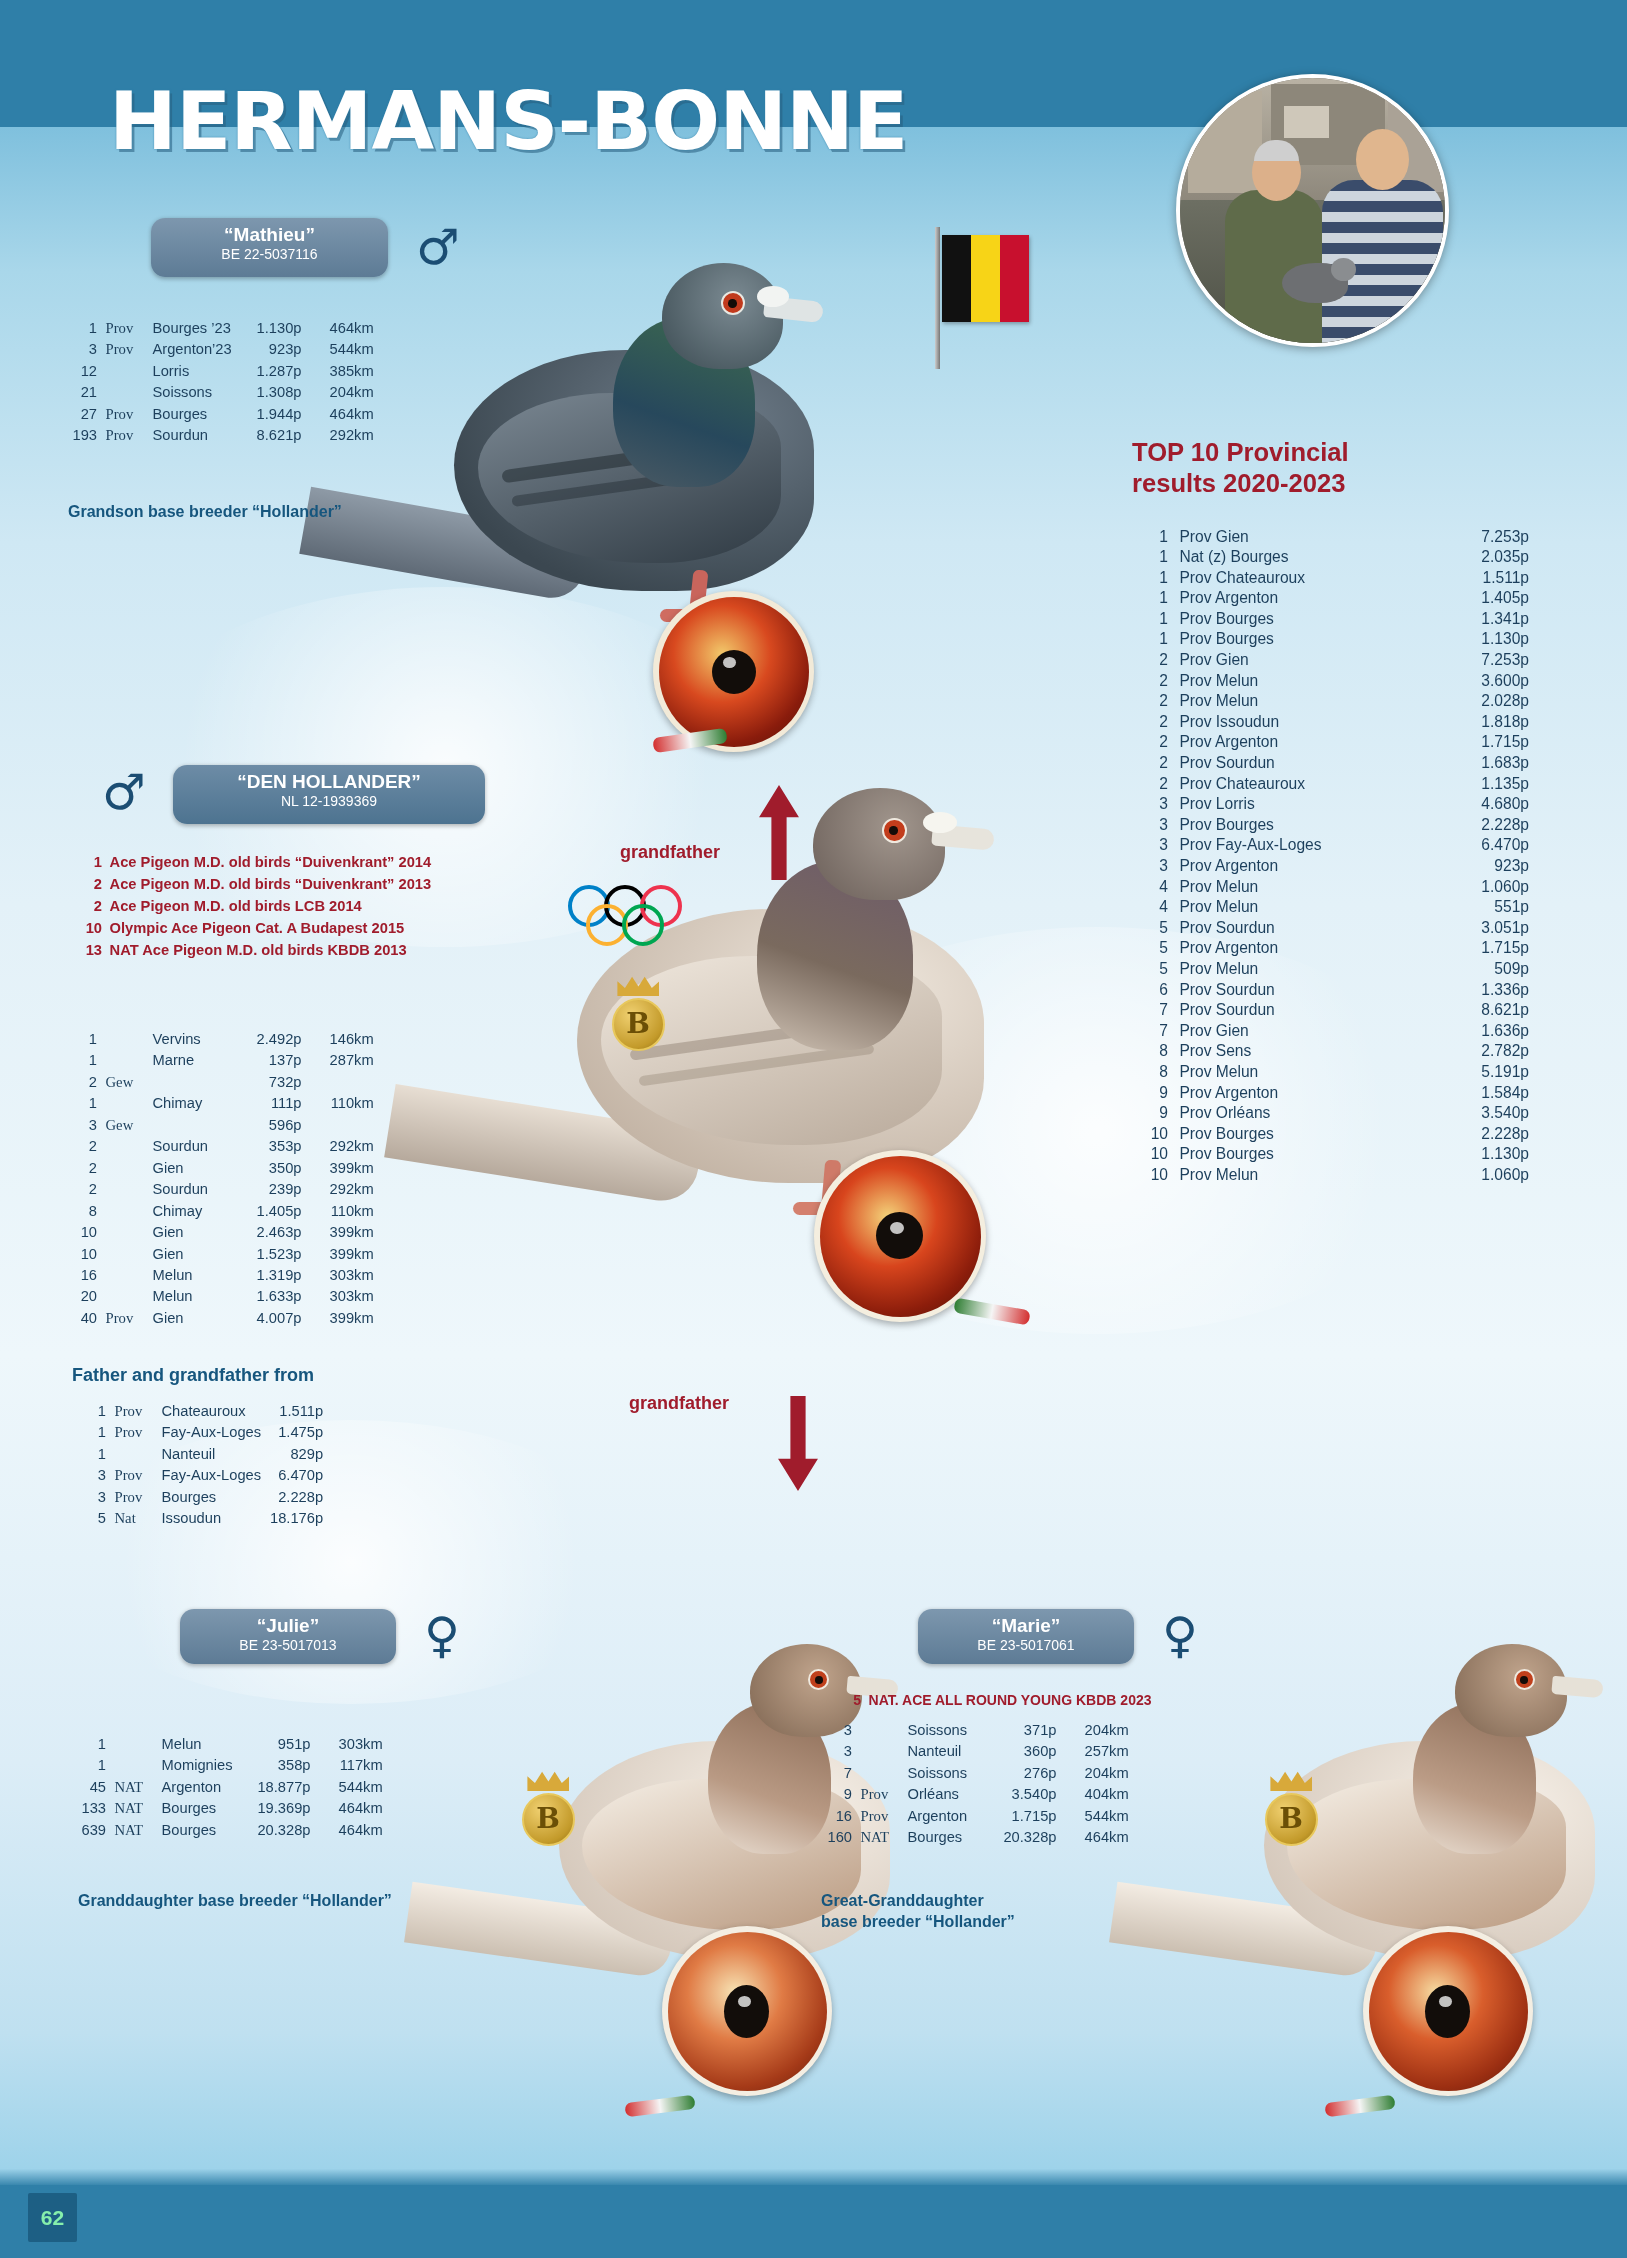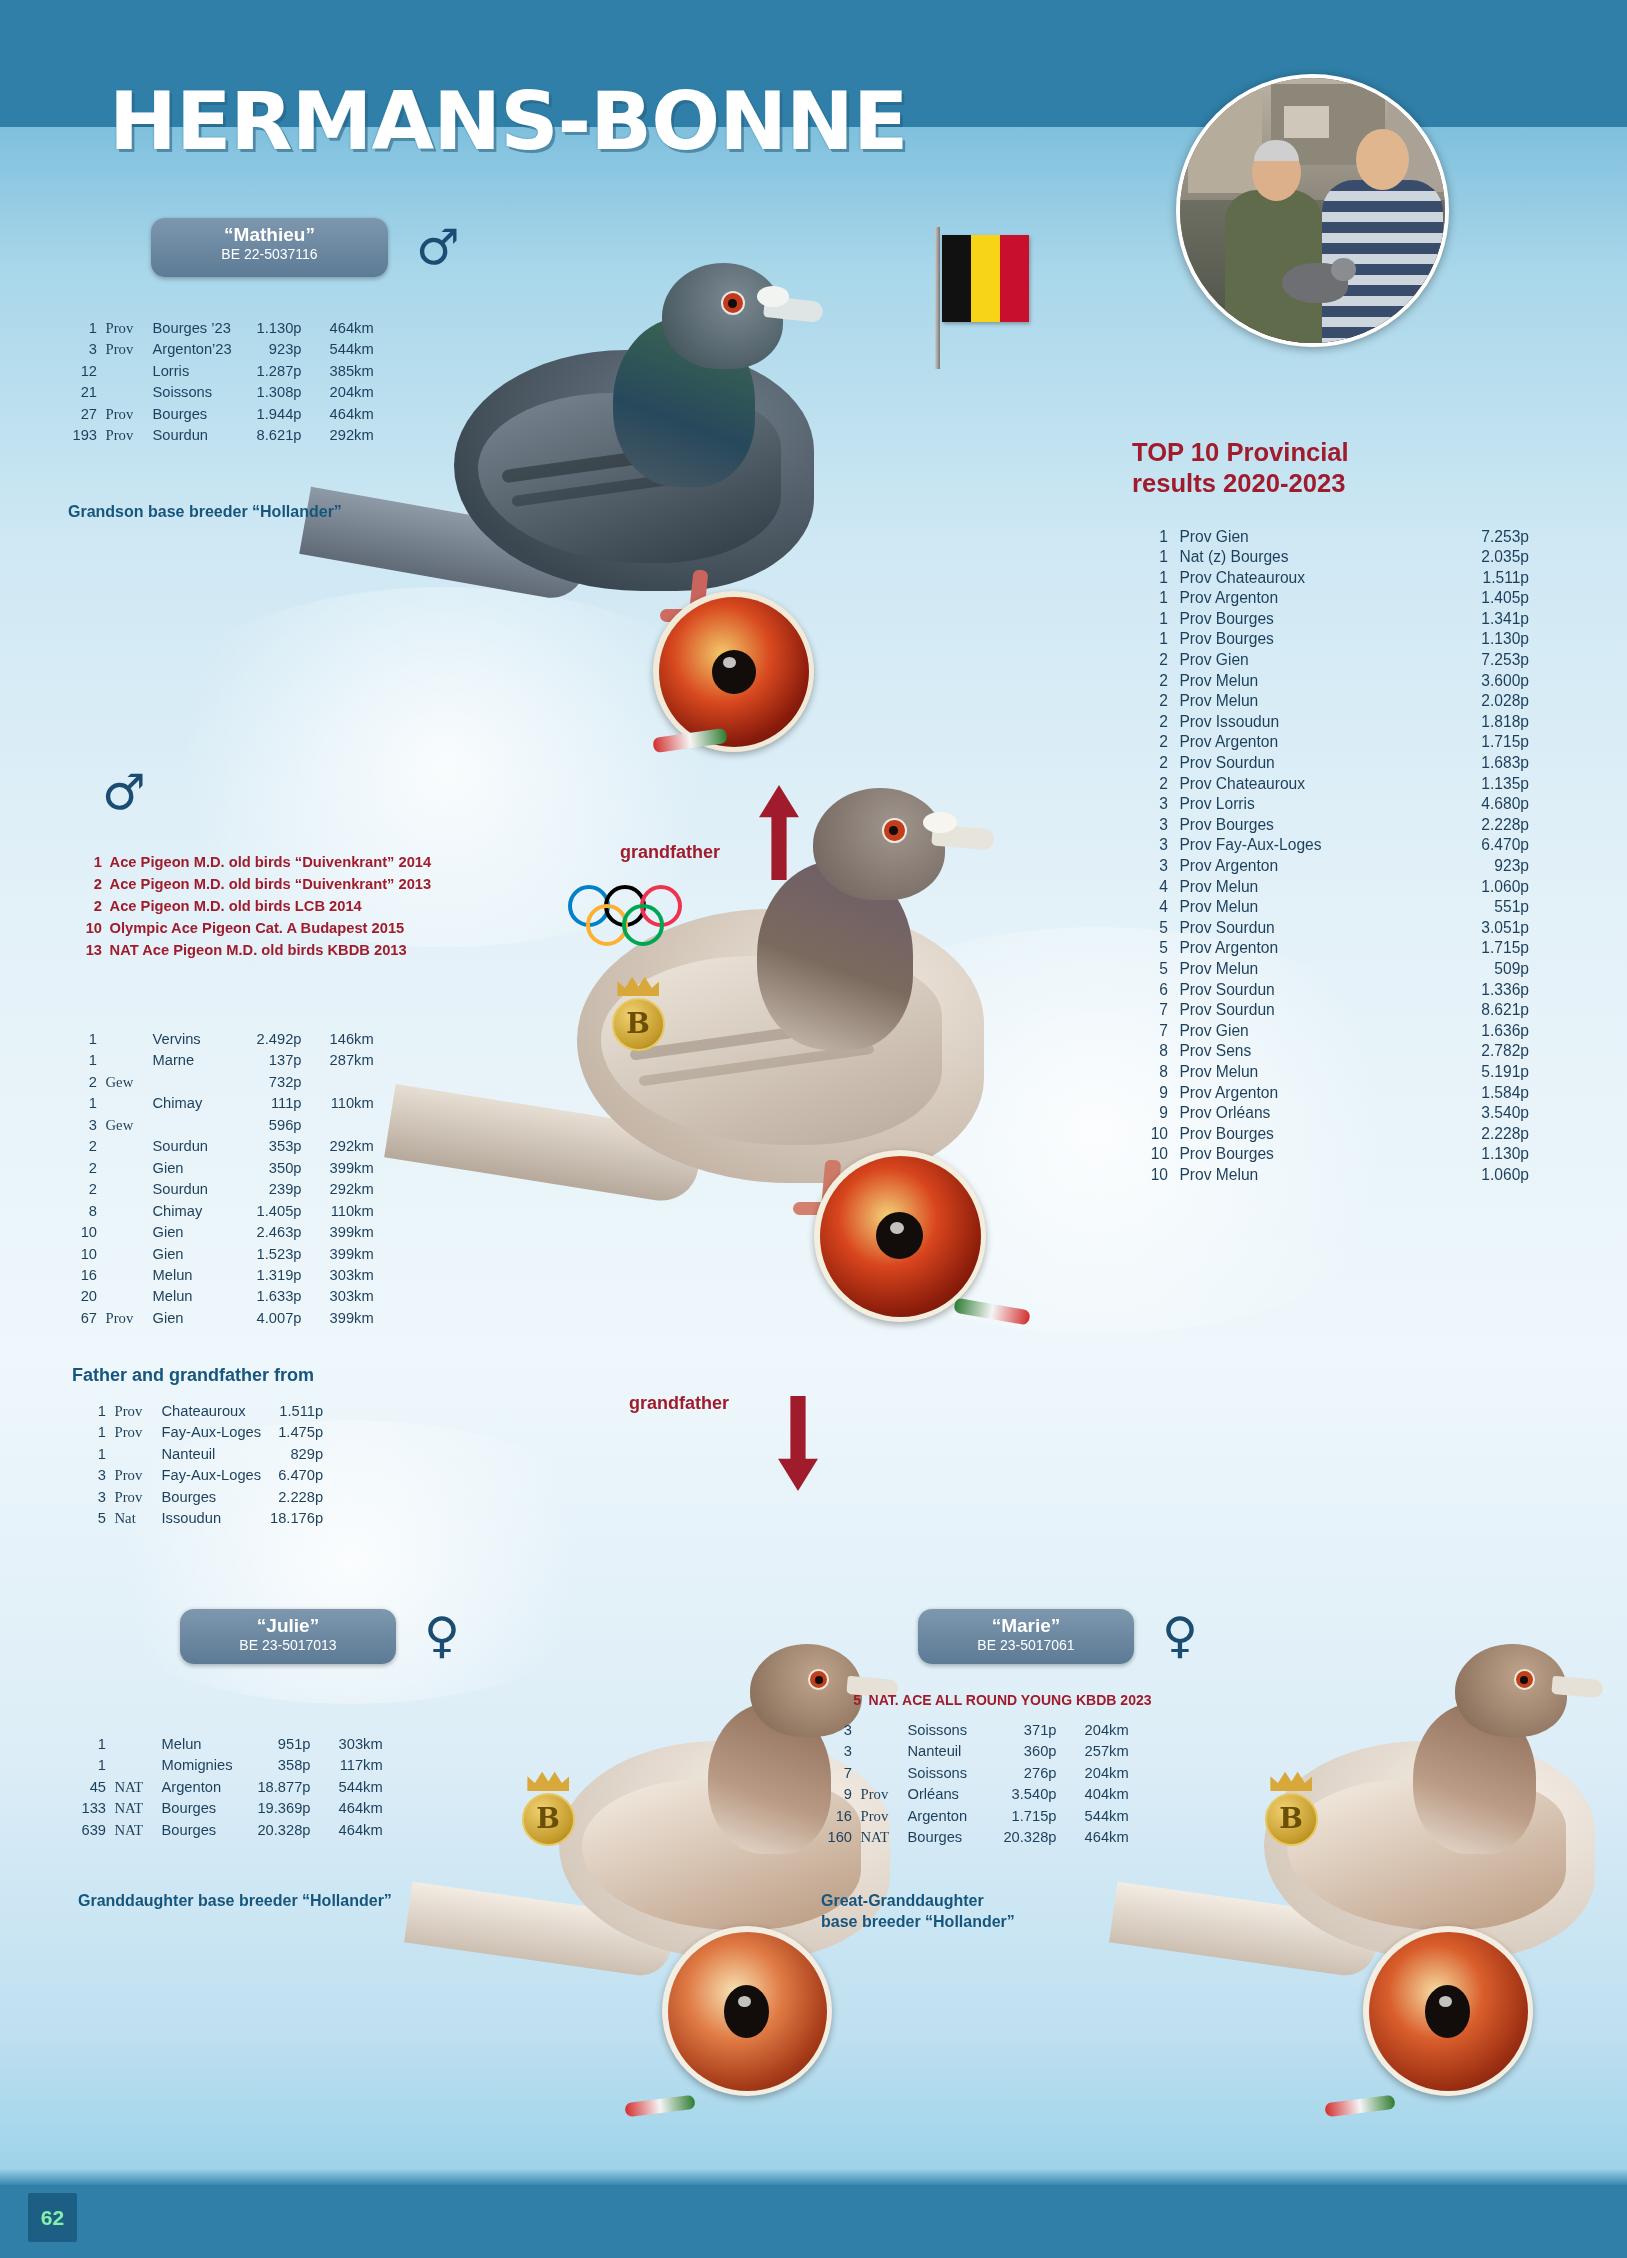--- a/index.html
+++ b/index.html
@@ -381,20 +381,24 @@
     <div style="position:absolute; left:377px; top:473px; width:79px; height:13.2px; background:#d4806e; border-radius:7.6px;"></div>
   </div>
 
   <div class="eye-photo" style="left:814px; top:1150px; width:172px; height:172px; background:#f4eedf;">
     <div class="iris" style="left:5.7px; top:5.7px; width:161px; height:161px; background:radial-gradient(circle at 42% 38%, #f4d37a 0%, #d8451d 36%, #8c1d0b 70%, #4a0f04 100%);"></div>
     <div class="pupil" style="left:62px; top:62px; width:47px; height:47px;"></div>
     <div style="position:absolute; left:76px; top:72px; width:14px; height:12.3px; border-radius:50%; background:rgba(255,255,255,0.75);"></div>
   </div>
   <div style="position:absolute; left:954px; top:1304px; width:76px; height:15px; background:linear-gradient(90deg,#2e7d32,#f5f5f5,#d32f2f); border-radius:6.6px; transform:rotate(10deg);"></div>
 
+  <div class="plaque plaque-hollander" style="left:173px; top:765px; width:312px; height:59px;">
+    <div class="pname">“DEN HOLLANDER”</div>
+    <div class="pring">NL 12-1939369</div>
+  </div>
   <div class="gender" style="left:102px; top:768px;">♂</div>
 
   <div class="ace-list" id="titles-hollander" style="left:74px; top:852px;">
       <div><span class="n">1</span><span>Ace Pigeon M.D. old birds “Duivenkrant” 2014</span></div>
       <div><span class="n">2</span><span>Ace Pigeon M.D. old birds “Duivenkrant” 2013</span></div>
       <div><span class="n">2</span><span>Ace Pigeon M.D. old birds LCB 2014</span></div>
       <div><span class="n">10</span><span>Olympic Ace Pigeon Cat. A Budapest 2015</span></div>
       <div><span class="n">13</span><span>NAT Ace Pigeon M.D. old birds KBDB 2013</span></div>
     </div>
 
@@ -486,21 +490,21 @@
             <td class="c-km">303km</td>
           </tr>
           <tr>
             <td class="c-pos">20</td>
             <td class="c-lvl"></td>
             <td class="c-race">Melun</td>
             <td class="c-pts">1.633p</td>
             <td class="c-km">303km</td>
           </tr>
           <tr>
-            <td class="c-pos">67</td>
+            <td class="c-pos">40</td>
             <td class="c-lvl">Prov</td>
             <td class="c-race">Gien</td>
             <td class="c-pts">4.007p</td>
             <td class="c-km">399km</td>
           </tr>
         </tbody>
       </table>
   </div>
 
   <div class="sub-title" style="left:72px; top:1365px;">Father and grandfather from</div>

